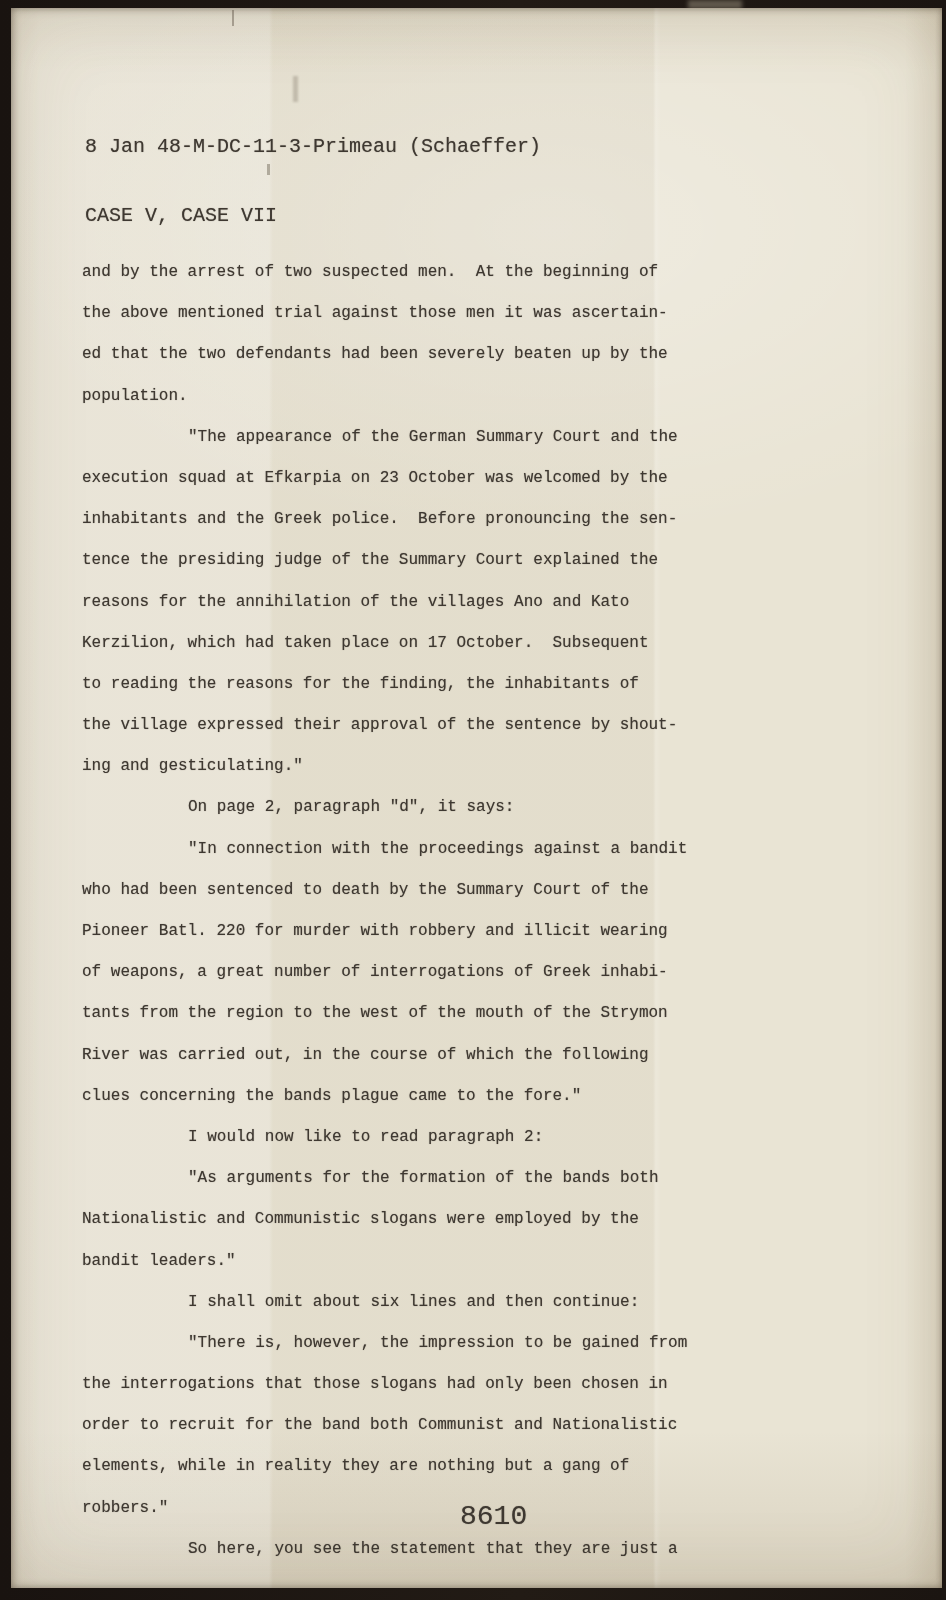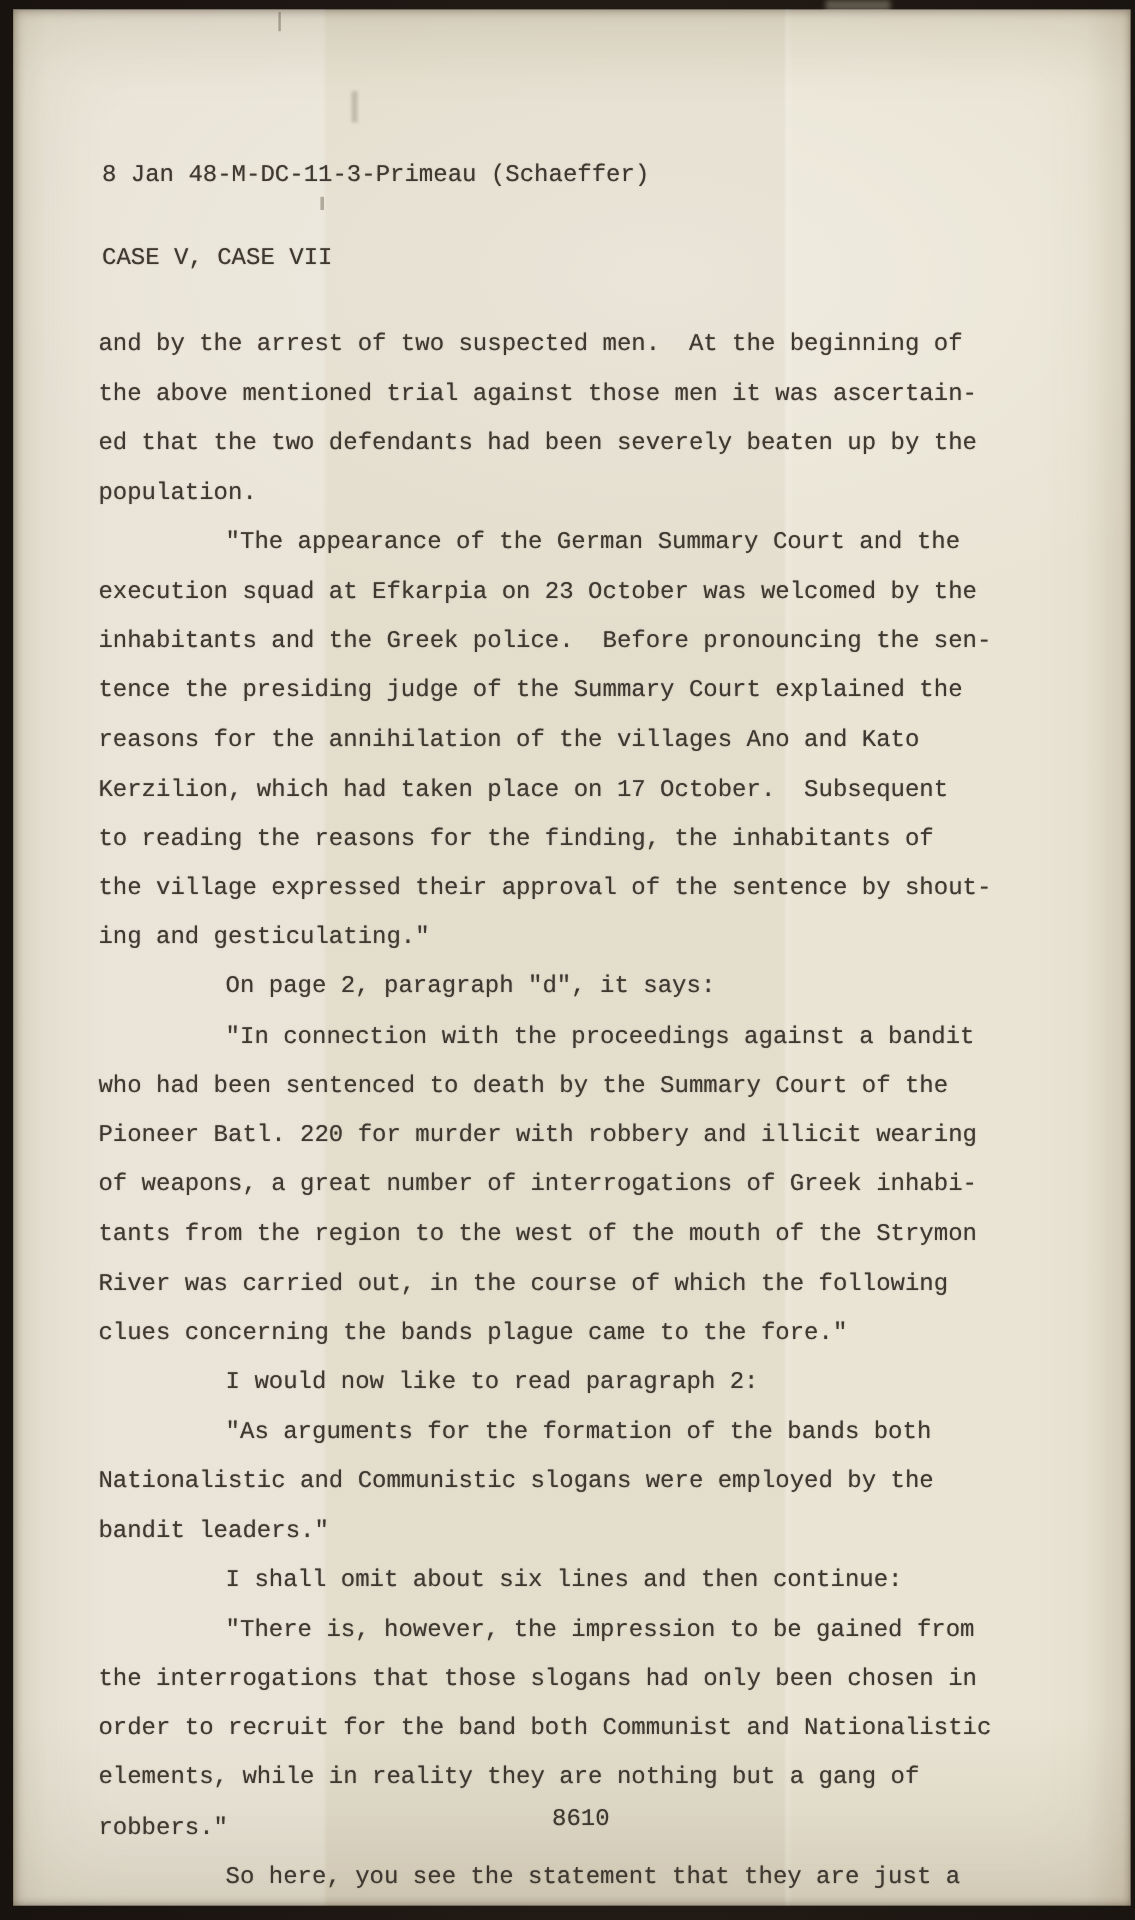--- a/index.html
+++ b/index.html
@@ -47,31 +47,31 @@
     position: absolute;
     left: 74px; top: 81px;
     font-size: 20px;
     line-height: 23px;
     letter-spacing: 0;
   }
   .document-body {
     position: absolute;
     left: 71px; top: 190px;
     width: 790px;
-    font-size: 20px;
+    font-size: 16px;
   }
   .tline {
     height: 41.2px;
     line-height: 41.2px;
   }
   .tline.indent { padding-left: 106px; }
   .page-number {
     position: absolute;
     left: 449px; top: 1498px;
-    font-size: 20px;
+    font-size: 28px;
     line-height: 22px;
   }
   .ink-speck-1 {
     position: absolute; left: 221px; top: 2px;
     width: 2px; height: 16px;
     background: rgba(95, 85, 70, 0.45);
     filter: blur(0.6px);
   }
   .ink-speck-2 {
     position: absolute; left: 256px; top: 156px;

